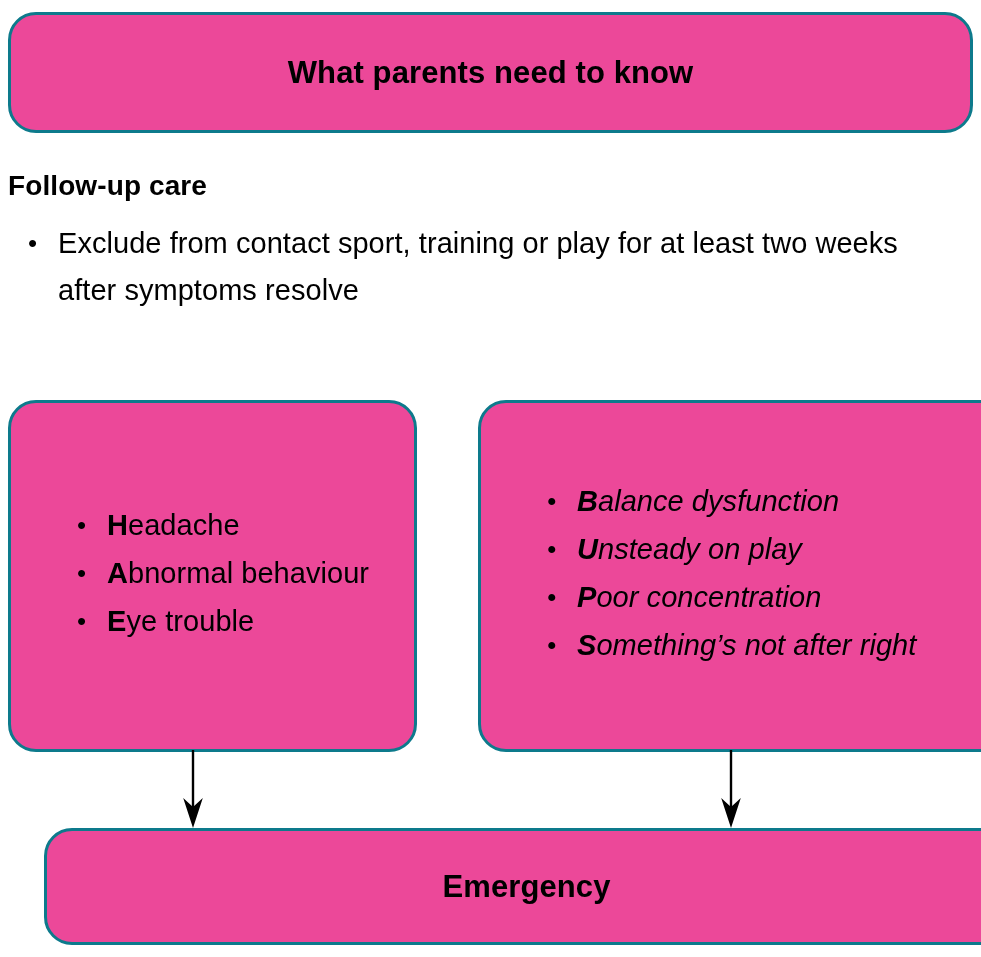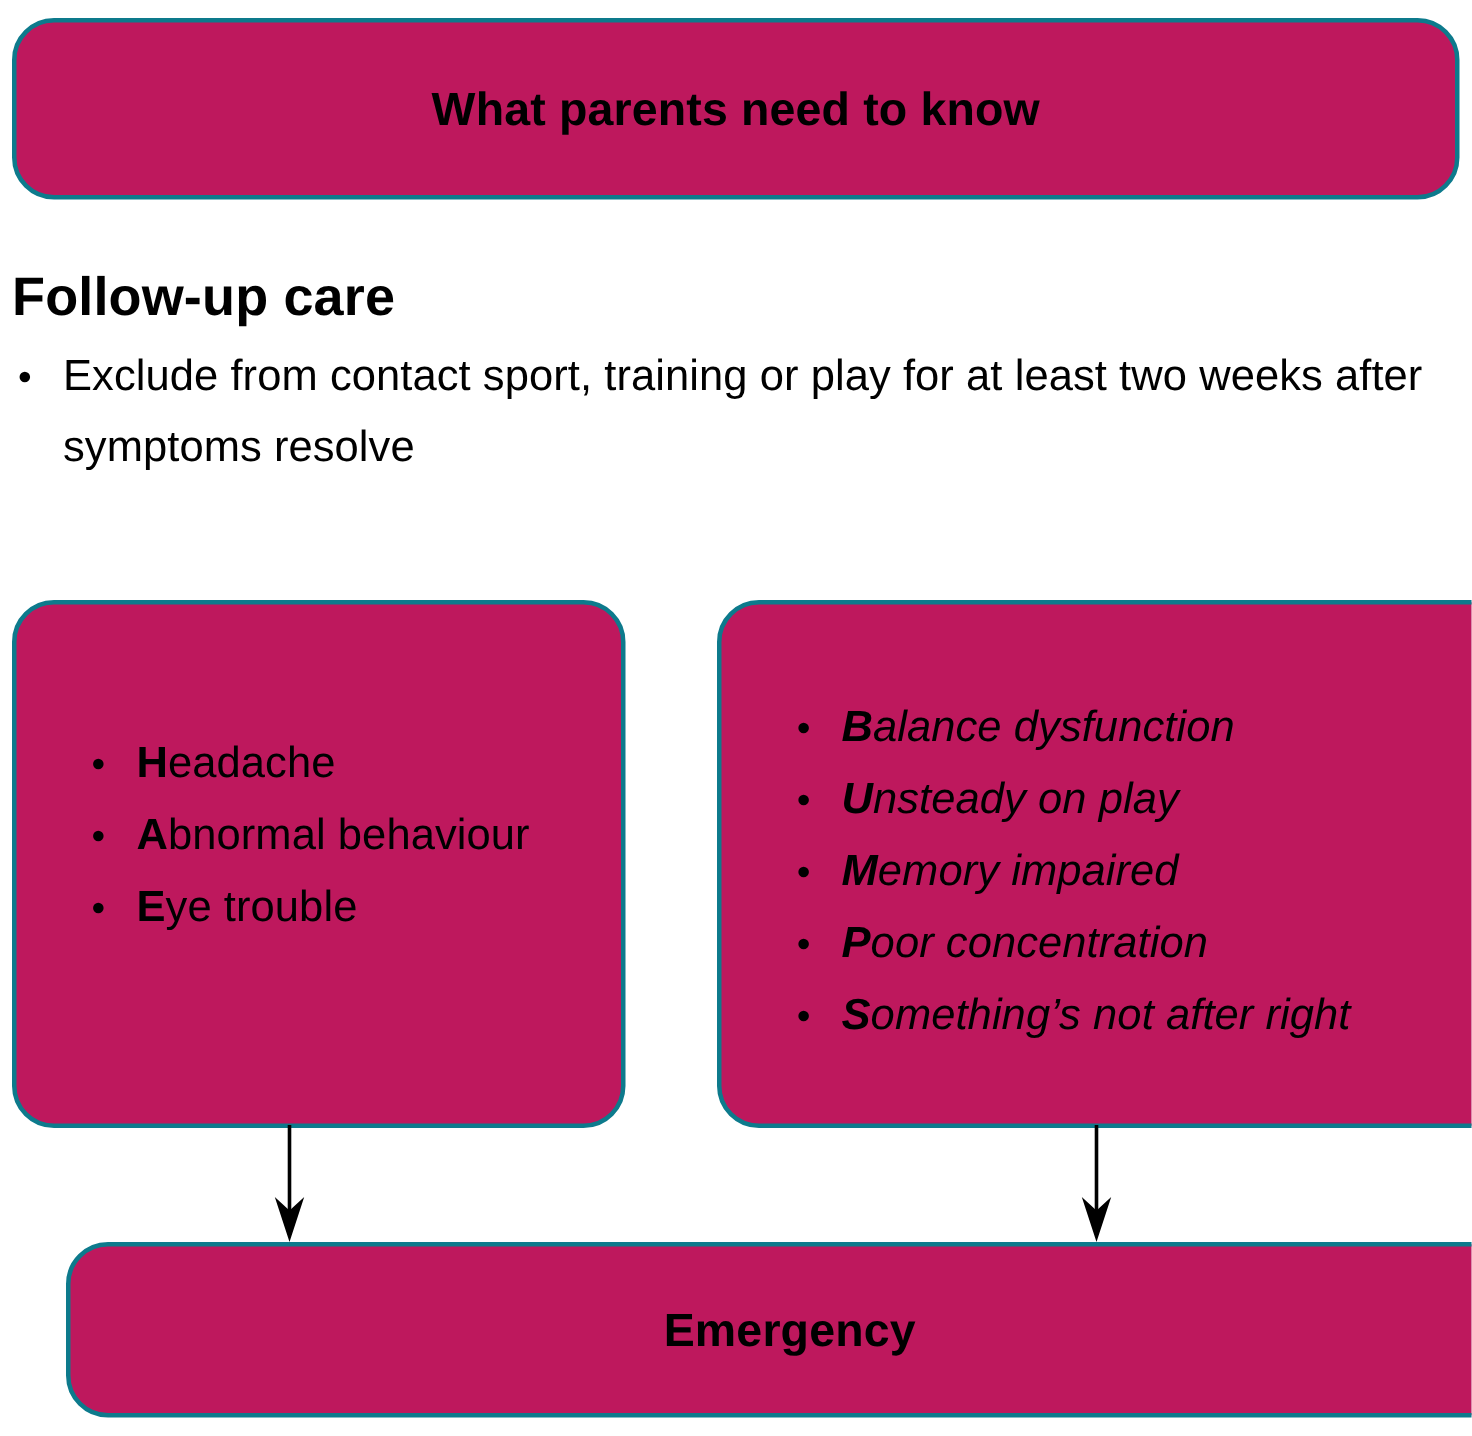--- a/index.html
+++ b/index.html
@@ -22,21 +22,21 @@
     position: absolute;
     left: 0; top: 0;
     width: 981px;
     height: 957px;
   }
 
   
   .panel {
     position: absolute;
     box-sizing: border-box;
-    background: #be185d;
+    background: #ec4899;
     border: 3px solid #0d7a8c;
     border-radius: 28px;
   }
 
   #header-panel {
     left: 8px;
     top: 12px;
     width: 965px;
     height: 121px;
     display: flex;
@@ -83,29 +83,29 @@
   }
 
   
   #followup-section {
     position: absolute;
     left: 8px;
     top: 168px;
     width: 960px;
   }
   #followup-heading {
-    font-size: 36px;
+    font-size: 28px;
     font-weight: bold;
     line-height: 36px;
-    margin: 12px 0 12px 0;
+    margin: 0 0 12px 0;
     letter-spacing: 0.1px;
   }
   ul.plain {
     list-style: none;
-    margin: 0;
+    margin: 16px;
     padding: 0;
   }
   #followup-list > li {
     position: relative;
     padding-left: 34px;
     font-size: 29px;
     line-height: 47px;
     font-weight: normal;
     letter-spacing: 0.05px;
   }
@@ -183,21 +183,20 @@
       <li><span class="acro-initial">H</span><span>eadache</span></li>
       <li><span class="acro-initial">A</span><span>bnormal behaviour</span></li>
       <li><span class="acro-initial">E</span><span>ye trouble</span></li>
     </ul>
   </div>
 
   <div class="panel" id="bumps-panel">
     <ul class="plain acro-list" id="bumps-list">
       <li><span class="acro-initial">B</span><span>alance dysfunction</span></li>
       <li><span class="acro-initial">U</span><span>nsteady on play</span></li>
-      <li><span class="acro-initial">M</span><span>emory impaired</span></li>
       <li><span class="acro-initial">P</span><span>oor concentration</span></li>
       <li><span class="acro-initial">S</span><span>omething’s not after right</span></li>
     </ul>
   </div>
 
   <svg class="arrow" id="arrow-head-to-emergency" viewBox="0 0 26 78">
     <line x1="13" y1="0" x2="13" y2="62" stroke="#000000" stroke-width="2.4"></line>
     <path d="M3.2 48 L13 78 L22.8 48 L13 57 Z" fill="#000000"></path>
   </svg>
 

